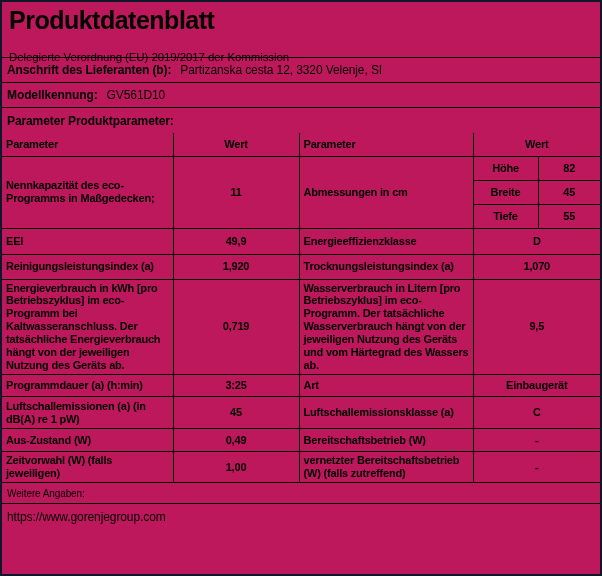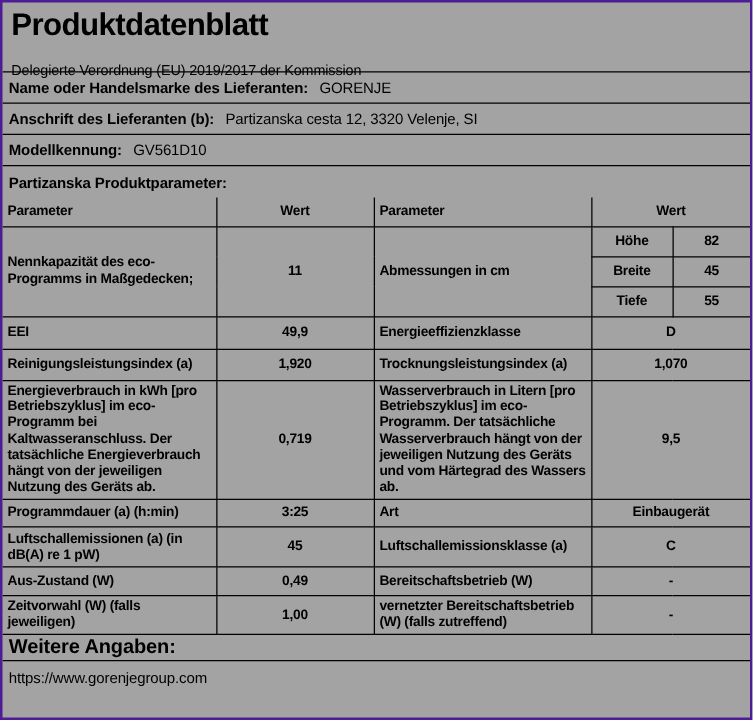--- a/index.html
+++ b/index.html
@@ -1,22 +1,22 @@
 <!DOCTYPE html>
 <html><head>
 <meta charset="utf-8">
 <style>
   * { box-sizing: border-box; margin: 0; padding: 0; }
   html, body { background: #f0f0f0; }
   body { font-family: "Liberation Sans", "DejaVu Sans", sans-serif; color: #000; }
 
   .page {
     width: 602px; height: 576px;
-    background: #a3a3a3;
-    border: 2px solid #4c1d95;
+    background: #be185d;
+    border: 2px solid #0f172a;
     overflow: hidden;
     letter-spacing: -0.1px;
   }
 
   
   .title-block { height: 56px; border-bottom: 1px solid #000; padding: 4px 7px 0 7px; }
   .doc-title { font-size: 25px; font-weight: bold; line-height: 1.15; letter-spacing: -0.5px; }
   .doc-subtitle { font-size: 11.5px; margin-top: 16px; }
 
   
@@ -61,54 +61,50 @@
   
   .warranty-row {
     height: 27px; border-top: 1px solid #000; border-bottom: 1px solid #000;
     margin-top: -1px;
     display: flex; align-items: center; gap: 9px;
     padding: 0 5px; font-size: 12px; font-weight: bold;
   }
   .more-info-row {
     height: 21px; border-bottom: 1px solid #000;
     display: flex; align-items: center;
-    padding: 0 5px; font-size: 16px; font-weight: bold;
+    padding: 0 5px; font-size: 10px; font-weight: normal;
   }
   .url-row {
     height: 25px;
     display: flex; align-items: center;
     padding: 0 5px; font-size: 12px;
   }
 </style>
 </head>
 <body>
 
 <div class="page">
 
   <div class="title-block">
     <div class="doc-title">Produktdatenblatt</div>
     <div class="doc-subtitle">Delegierte Verordnung (EU) 2019/2017 der Kommission</div>
   </div>
 
-  <div class="info-row">
-    <span class="info-label">Name oder Handelsmarke des Lieferanten:</span>
-    <span class="info-value">GORENJE</span>
-  </div>
 
   <div class="info-row">
     <span class="info-label">Anschrift des Lieferanten (b):</span>
     <span class="info-value">Partizanska cesta 12, 3320 Velenje, SI</span>
   </div>
 
   <div class="info-row">
     <span class="info-label">Modellkennung:</span>
     <span class="info-value">GV561D10</span>
   </div>
 
-  <div class="section-row">Partizanska Produktparameter:</div>
+  <div class="section-row">Parameter Produktparameter:</div>
 
   <table class="params">
     <colgroup>
       <col style="width:171px">
         <col style="width:126px">
         <col style="width:174px">
         <col style="width:65px">
         <col style="width:62px">
     </colgroup>
     <tbody>

